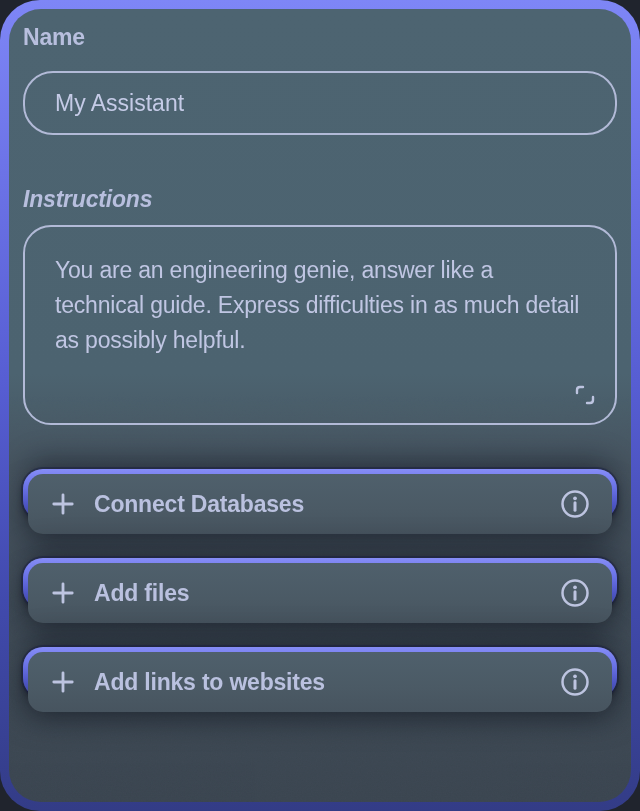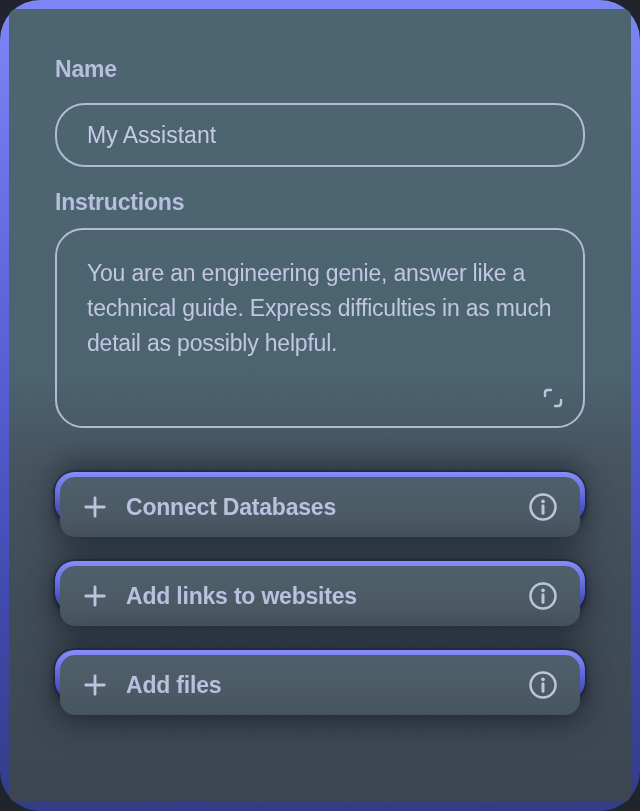--- a/index.html
+++ b/index.html
@@ -17,22 +17,22 @@
     border-radius: 40px;
     padding: 9px;
     box-sizing: border-box;
     background: linear-gradient(180deg, #7e86f6 0%, #6d74e8 20%, #565dd2 48%, #414aad 74%, #333c86 100%);
   }
   .card-inner {
     position: relative;
     width: 100%;
     height: 100%;
     box-sizing: border-box;
-    border-radius: 8px;
-    padding: 46px;
+    border-radius: 32px;
+    padding: 14px;
     overflow: hidden;
     background: linear-gradient(180deg, #4d6471 0%, #4c6370 46%, #46545f 58%, #3f4c56 74%, #3a454f 100%);
   }
   .field-label {
     display: block;
     font-size: 23px;
     line-height: 28px;
     font-weight: 700;
     letter-spacing: -0.2px;
     color: #b8bfde;
@@ -45,21 +45,21 @@
     height: 64px;
     border: 2px solid #b2bad7;
     border-radius: 30px;
     background: transparent;
     outline: none;
     padding: 0 30px;
     font-family: "Liberation Sans", sans-serif;
     font-size: 23px;
     color: #c5cbe7;
   }
-  .instructions-label { margin-top: 21px; margin-bottom: 12px; }
+  .instructions-label { margin-top: 50px; margin-bottom: 12px; font-style: italic; }
   .textarea-wrap { position: relative; }
   .text-area {
     display: block;
     width: 100%;
     height: 200px;
     box-sizing: border-box;
     border: 2px solid #b2bad7;
     border-radius: 28px;
     background: transparent;
     outline: none;
@@ -172,35 +172,35 @@
             <path d="M12 11 V17" stroke="#bdc4e0" stroke-width="2.4" stroke-linecap="round"></path>
           </svg>
         </span>
       </button>
 
       <button class="action-btn">
         <span class="btn-inner">
           <svg class="btn-plus" viewBox="0 0 24 24" fill="none">
             <path d="M12 3.5 V20.5 M3.5 12 H20.5" stroke="#bdc4e0" stroke-width="2.6" stroke-linecap="round"></path>
           </svg>
-          <span class="btn-label">Add links to websites</span>
+          <span class="btn-label">Add files</span>
           <svg class="btn-info" viewBox="0 0 24 24" fill="none">
             <circle cx="12" cy="12" r="10" stroke="#bdc4e0" stroke-width="2"></circle>
             <circle cx="12" cy="7.4" r="1.5" fill="#bdc4e0"></circle>
             <path d="M12 11 V17" stroke="#bdc4e0" stroke-width="2.4" stroke-linecap="round"></path>
           </svg>
         </span>
       </button>
 
       <button class="action-btn">
         <span class="btn-inner">
           <svg class="btn-plus" viewBox="0 0 24 24" fill="none">
             <path d="M12 3.5 V20.5 M3.5 12 H20.5" stroke="#bdc4e0" stroke-width="2.6" stroke-linecap="round"></path>
           </svg>
-          <span class="btn-label">Add files</span>
+          <span class="btn-label">Add links to websites</span>
           <svg class="btn-info" viewBox="0 0 24 24" fill="none">
             <circle cx="12" cy="12" r="10" stroke="#bdc4e0" stroke-width="2"></circle>
             <circle cx="12" cy="7.4" r="1.5" fill="#bdc4e0"></circle>
             <path d="M12 11 V17" stroke="#bdc4e0" stroke-width="2.4" stroke-linecap="round"></path>
           </svg>
         </span>
       </button>
 
     </div>
 

